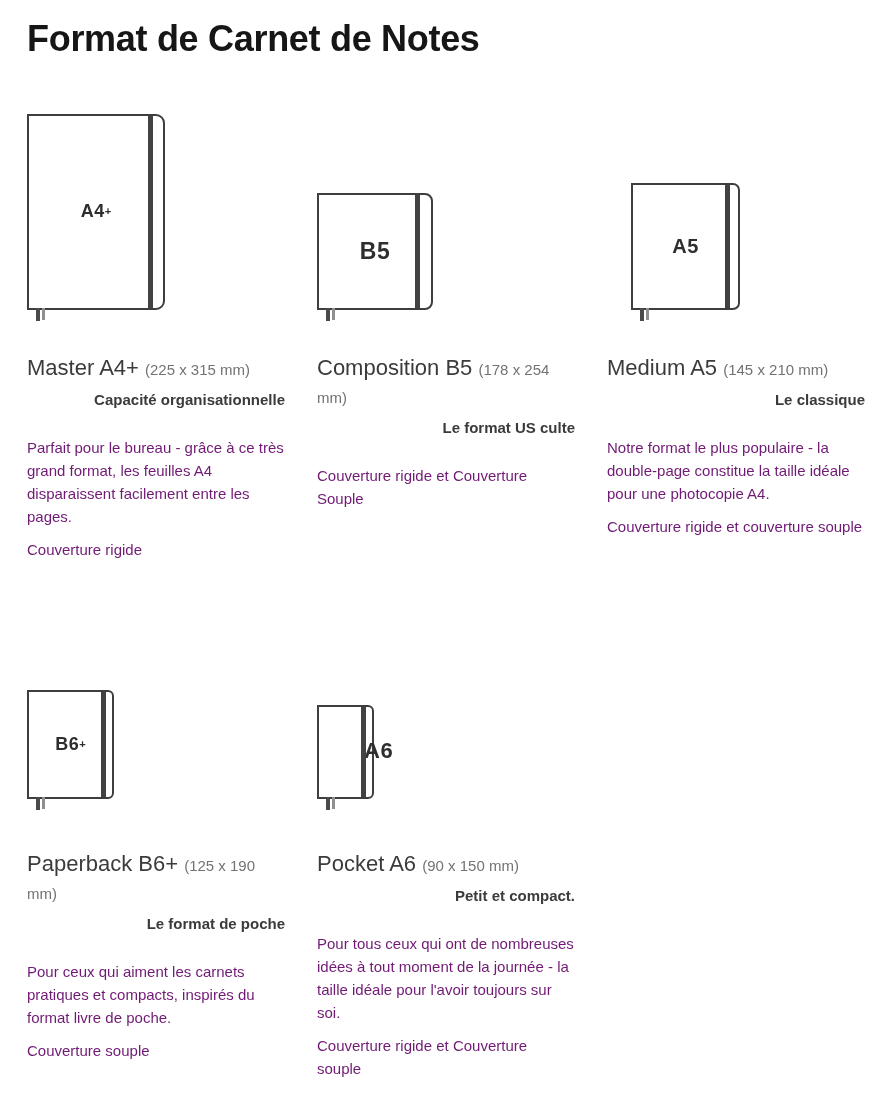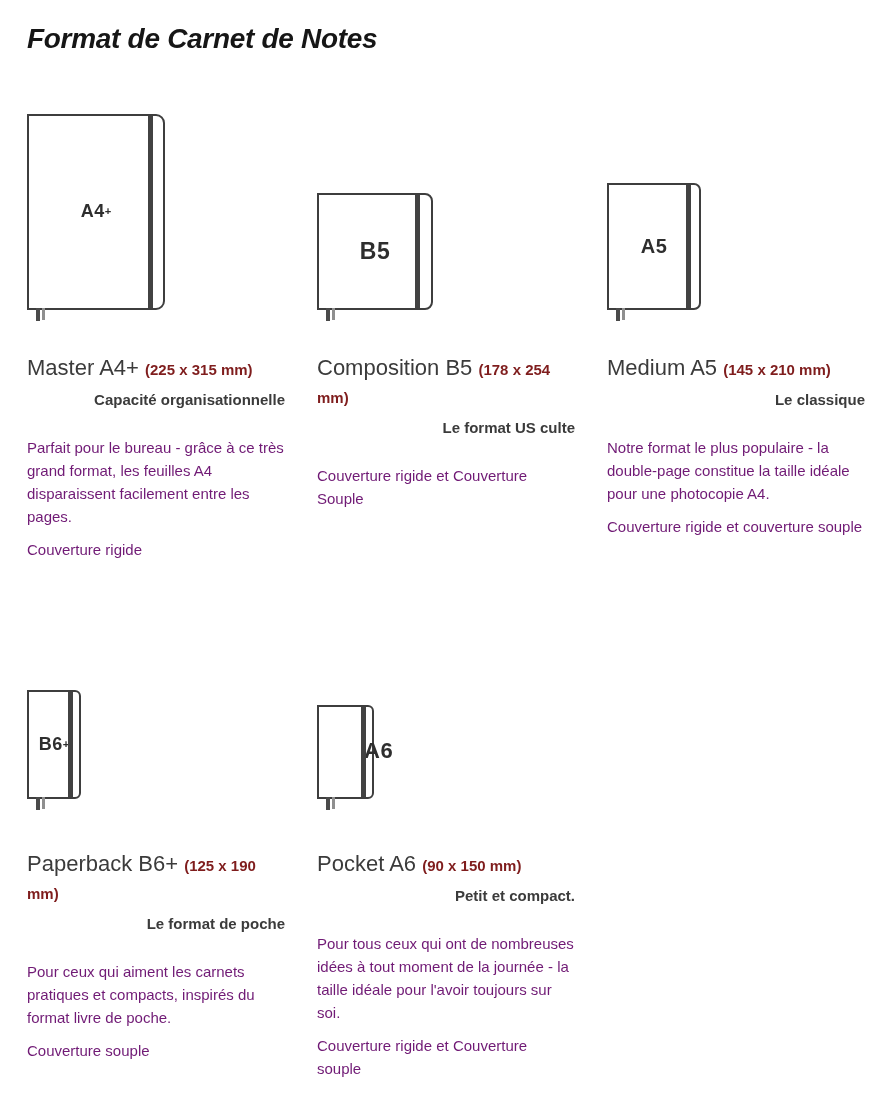--- a/index.html
+++ b/index.html
@@ -7,26 +7,25 @@
   body {
     width: 890px;
     height: 1114px;
     overflow: hidden;
     font-family: "Liberation Sans", "DejaVu Sans", sans-serif;
     color: #3b3b3b;
   }
   .page { padding: 22px 20px 0 27px; }
 
   h1.page-title {
-    font-size: 28px;
+    font-size: 36px;
     font-weight: bold;
     color: #161616;
     letter-spacing: -0.3px;
     line-height: 34px;
-    font-style: italic;
   }
 
   .grid {
     margin-top: 44px;
     display: grid;
     grid-template-columns: 258px 258px 258px;
     column-gap: 32px;
     row-gap: 115px;
     align-items: start;
   }
@@ -76,44 +75,44 @@
   .nb-label .suffix { font-size: 0.62em; vertical-align: 0.18em; letter-spacing: 0; }
 
   .nb-a4plus { width: 138px; height: 196px; border-radius: 0 9px 9px 0; }
   .nb-a4plus .band { right: 10px; }
   .nb-a4plus .nb-label { font-size: 18px; }
 
   .nb-b5 { width: 116px; height: 117px; border-radius: 0 8px 8px 0; }
   .nb-b5 .band { right: 11px; }
   .nb-b5 .nb-label { font-size: 23px; }
 
-  .nb-a5 { width: 94px; height: 127px; border-radius: 0 7px 7px 0; }
+  .nb-a5 { width: 109px; height: 127px; border-radius: 0 7px 7px 0; margin-left: 24px; }
   .nb-a5 .band { right: 8px; }
   .nb-a5 .nb-label { font-size: 20px; }
 
-  .nb-b6plus { width: 54px; height: 109px; border-radius: 0 6px 6px 0; }
+  .nb-b6plus { width: 87px; height: 109px; border-radius: 0 6px 6px 0; }
   .nb-b6plus .band { right: 6px; }
   .nb-b6plus .nb-label { font-size: 18px; }
 
   .nb-a6 { width: 57px; height: 94px; border-radius: 0 6px 6px 0; }
   .nb-a6 .band { right: 6px; }
   .nb-a6 .nb-label { font-size: 22px; padding-left: 45px; }
 
   
   h2.nb-name {
     font-size: 22px;
     font-weight: 400;
     color: #3b3b3b;
     line-height: 26px;
     margin-bottom: 8px;
   }
   h2.nb-name .dims {
     font-size: 15px;
-    font-weight: 700;
-    color: #7f1d1d;
+    font-weight: 400;
+    color: #737373;
   }
   .tagline {
     font-size: 15px;
     font-weight: bold;
     color: #3b3b3b;
     line-height: 18px;
     margin-bottom: 27px;
     text-align: right;
   }
   .desc, .covers {

